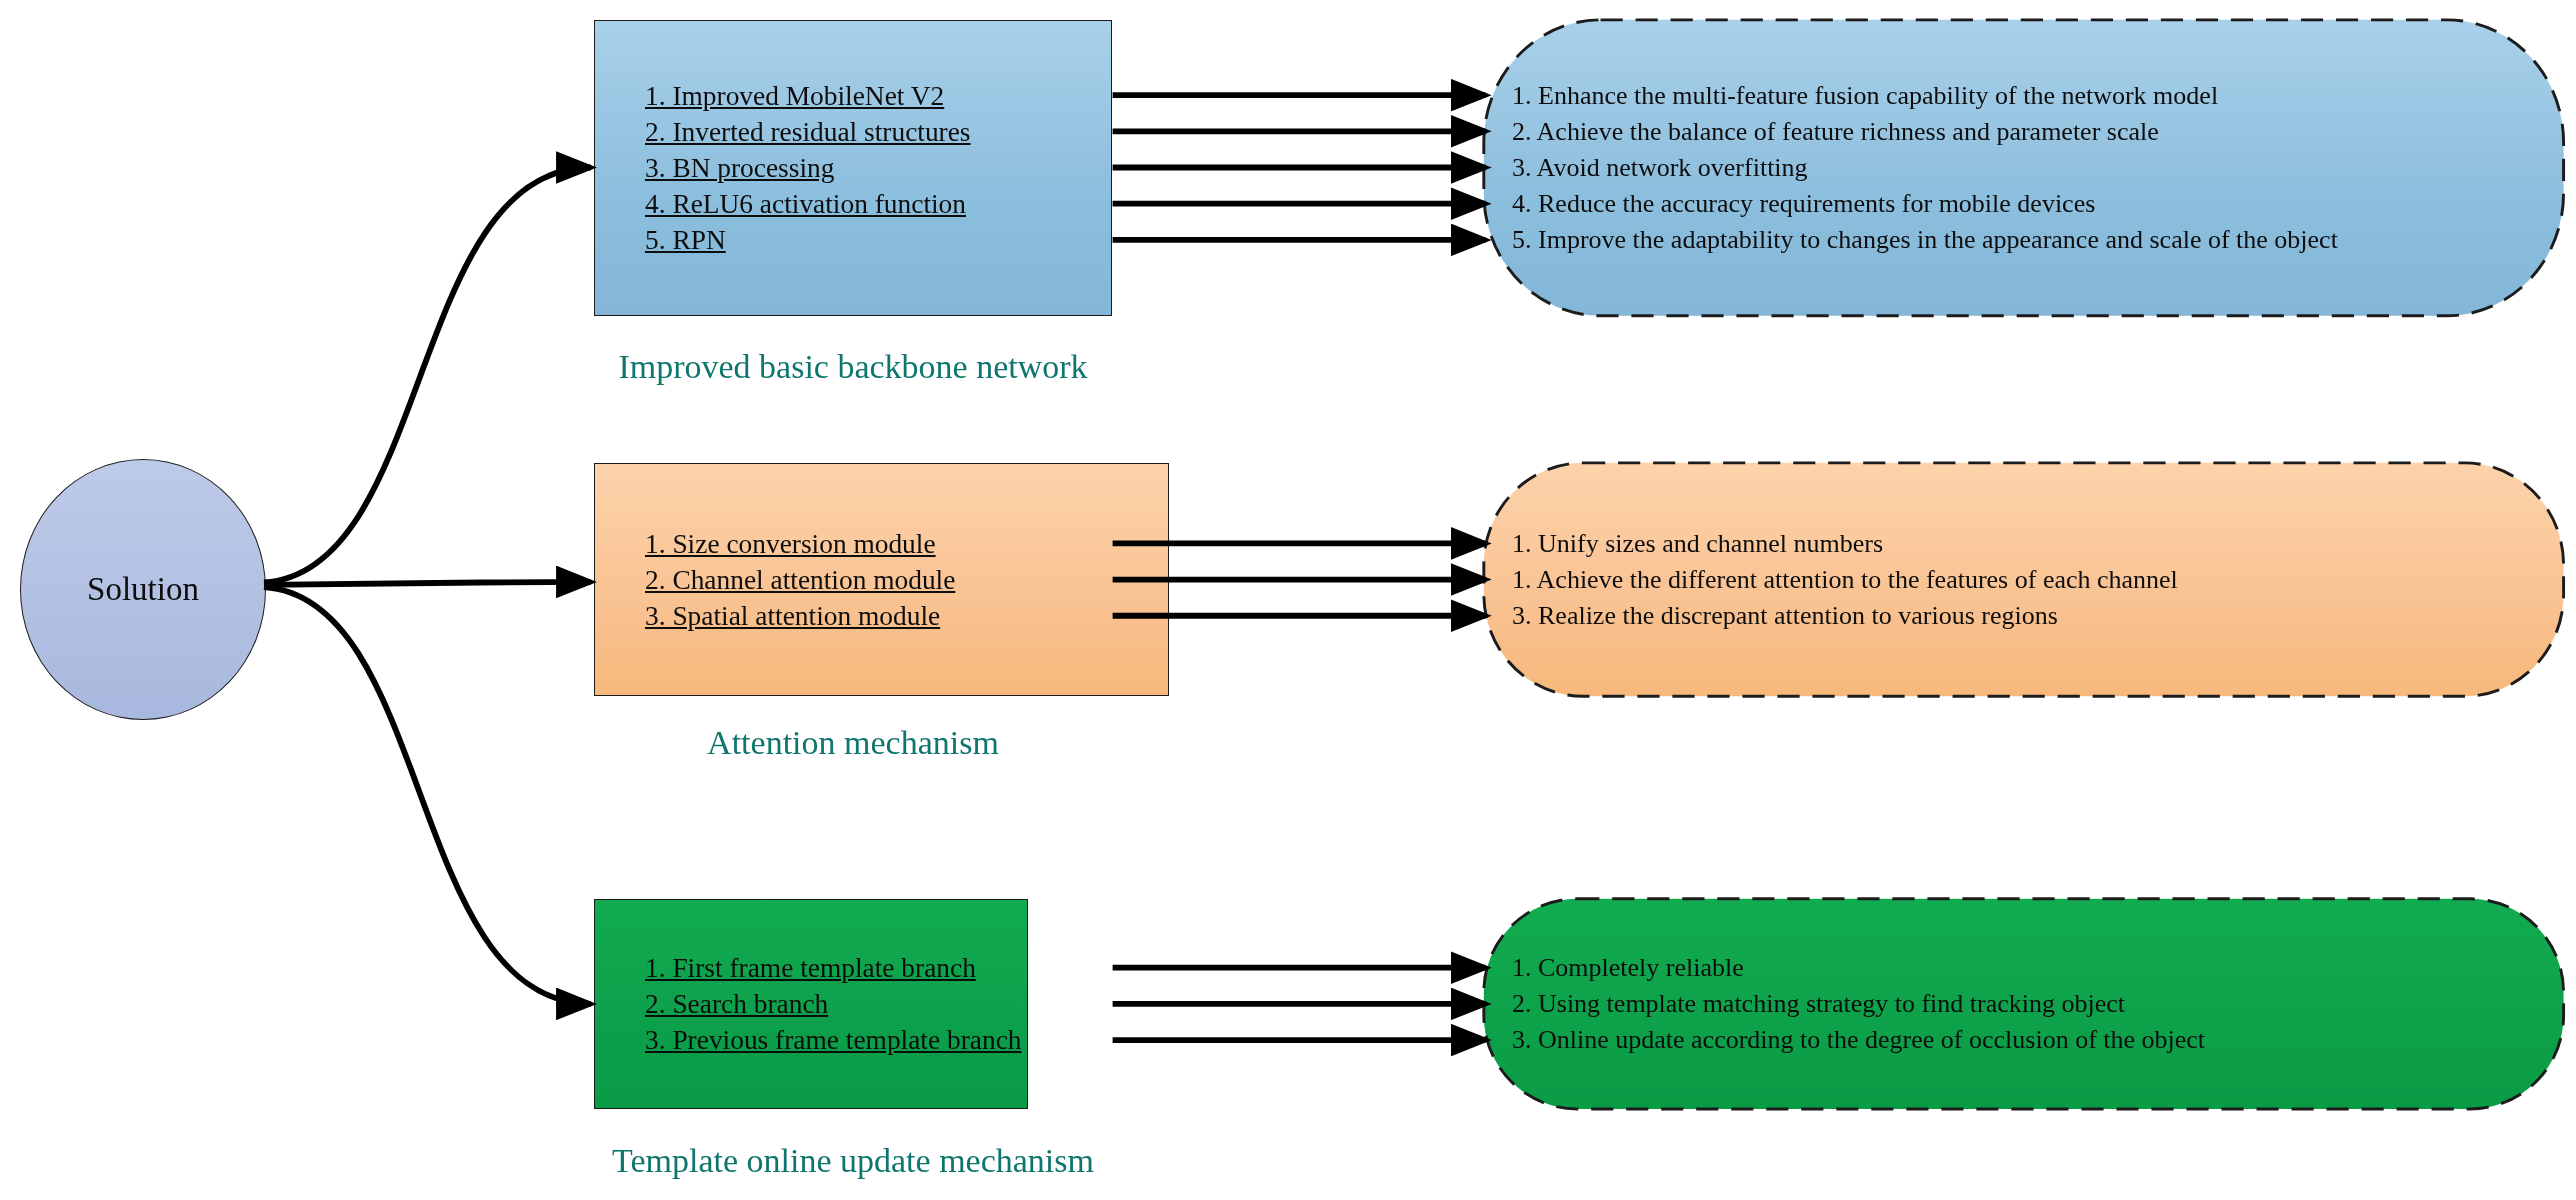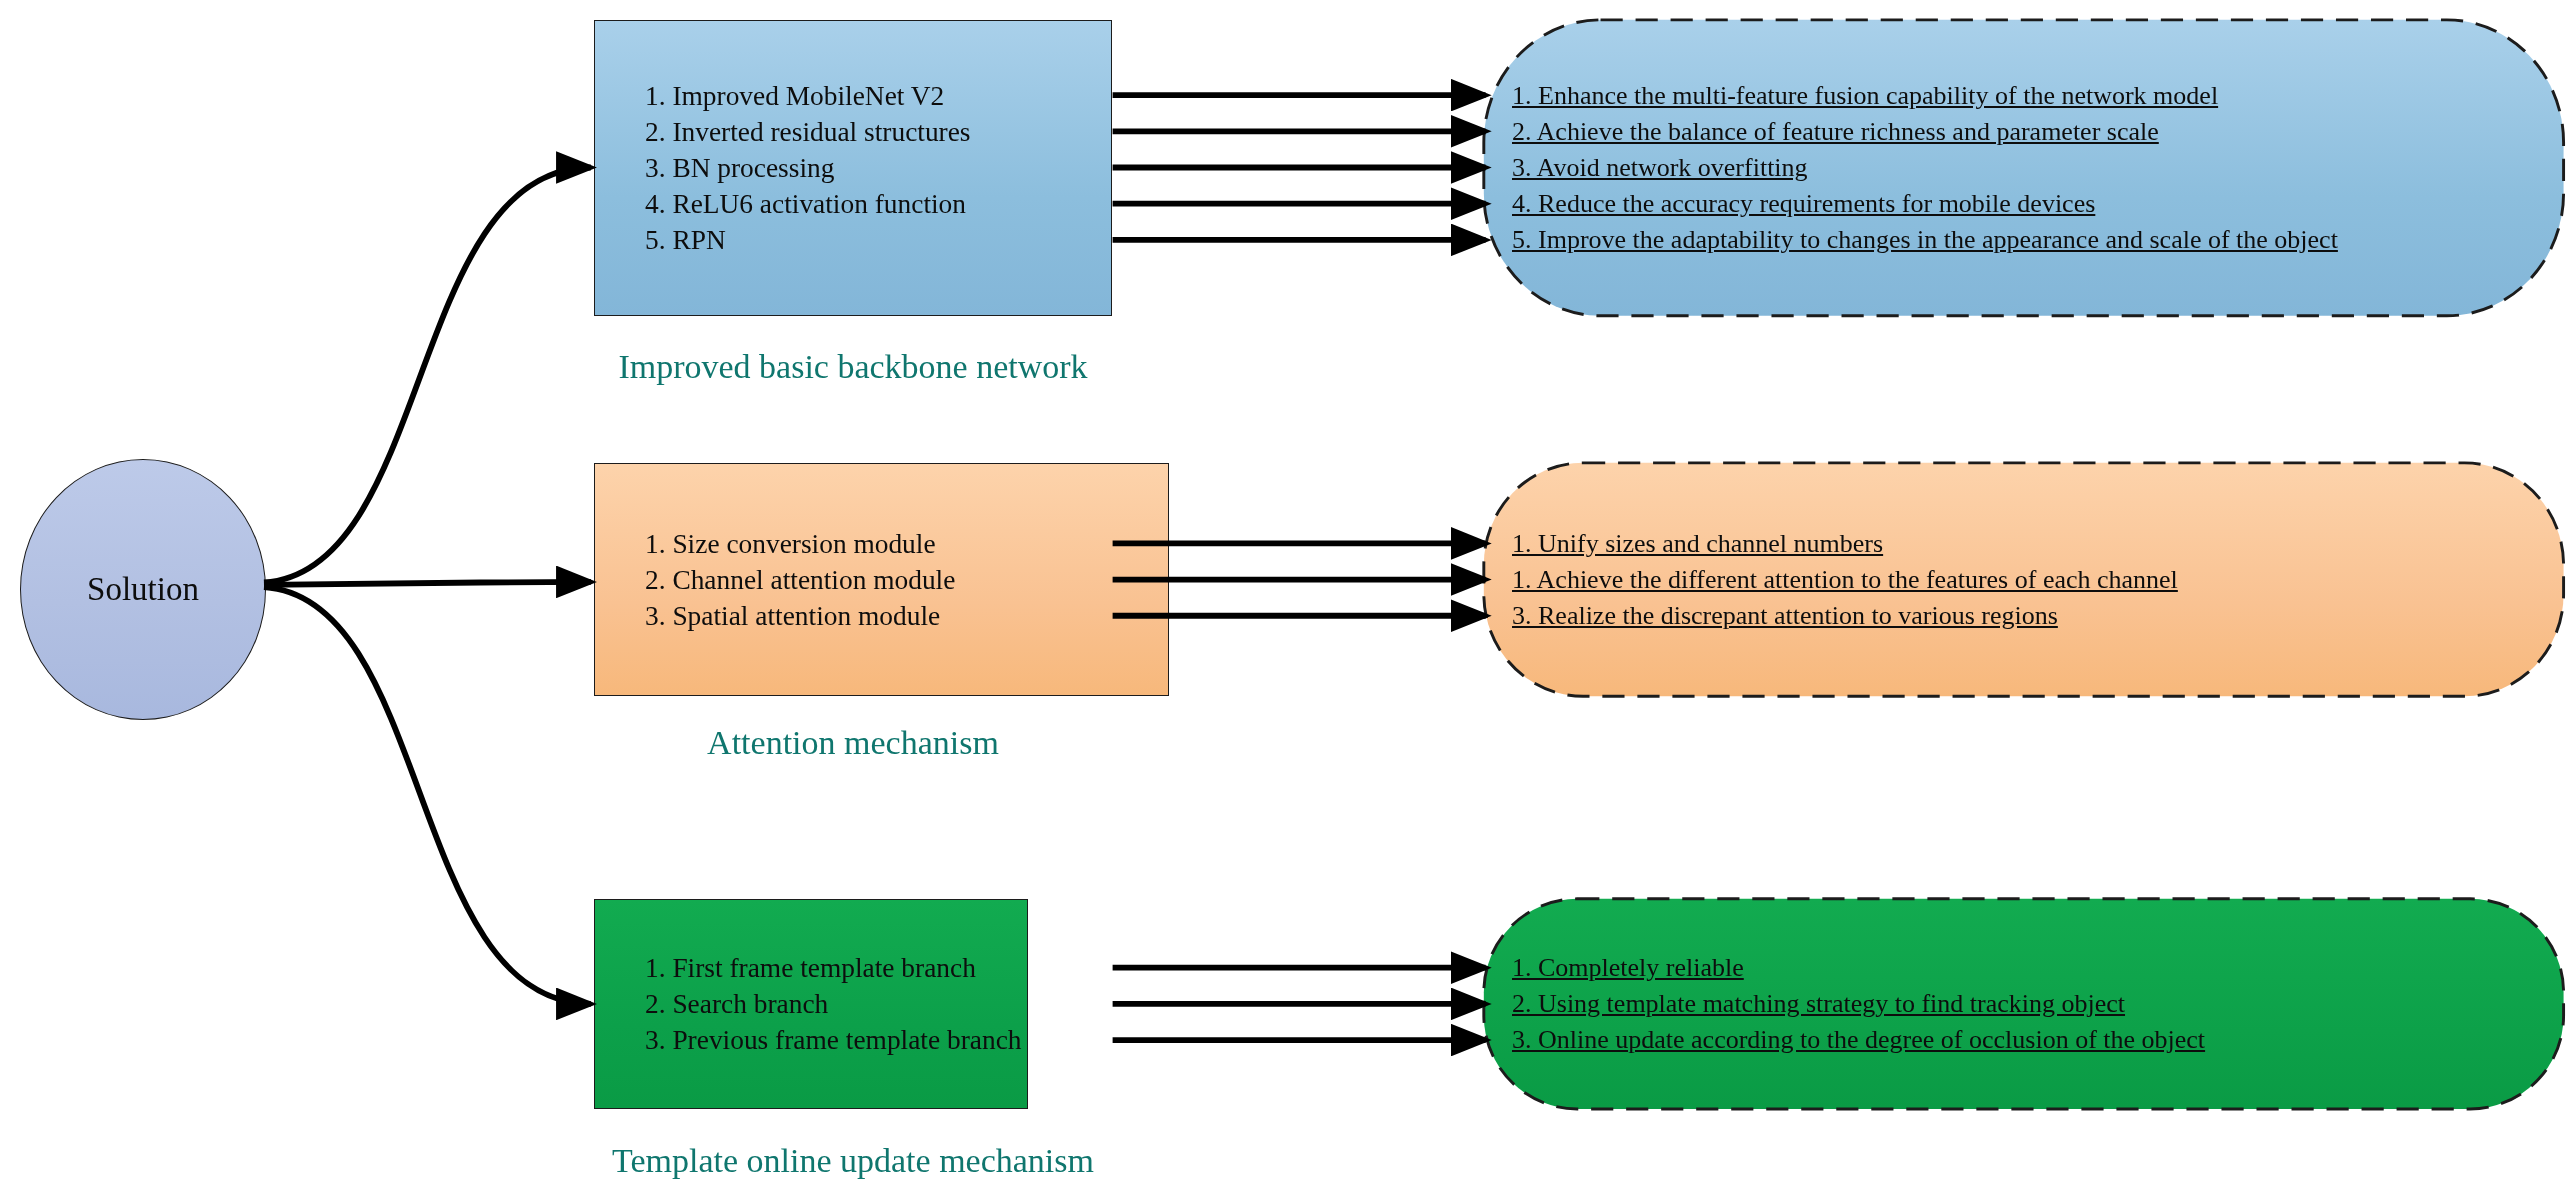--- a/index.html
+++ b/index.html
@@ -20,40 +20,41 @@
     display:flex;align-items:center;justify-content:center;
     z-index:1;
   }
   .node-circle span{font-size:33px;}
   .box{
     position:absolute;
     box-sizing:border-box;
     border:1.8px solid #1c1c1c;
     display:flex;flex-direction:column;justify-content:center;
     z-index:1;
+    text-decoration:underline;
   }
   .box .item,.rtext .item{
     font-size:27.4px;line-height:36px;white-space:nowrap;
   }
   .left-pad{padding-left:50px;}
   #b-left{left:594px;top:20px;width:518px;height:296px;
     background:linear-gradient(180deg,#a9d0ea 0%,#8cbedd 60%,#83b6d8 100%);}
   #o-left{left:594px;top:463px;width:575px;height:233px;
     background:linear-gradient(180deg,#fdd3ab 0%,#f9c292 60%,#f7b87b 100%);}
   #g-left{left:594px;top:899px;width:434px;height:210px;
     background:linear-gradient(180deg,#12ab50 0%,#0ca04a 60%,#0a9b45 100%);}
   .rtext{
     position:absolute;
     box-sizing:border-box;
     display:flex;flex-direction:column;justify-content:center;
     padding-left:28px;
     z-index:3;
     background:transparent;
   }
-  .rtext .item{font-size:26px;text-decoration:underline;}
+  .rtext .item{font-size:26px;}
   #b-rtext{left:1484px;top:20px;width:1080px;height:296px;}
   #o-rtext{left:1484px;top:463px;width:1080px;height:233px;}
   #g-rtext{left:1484px;top:899px;width:1080px;height:210px;}
   .caption{
     position:absolute;left:532px;width:642px;
     text-align:center;font-size:34px;color:#0f766e;
     z-index:1;white-space:nowrap;
   }
   #b-caption{top:348px;}
   #o-caption{top:724px;}

